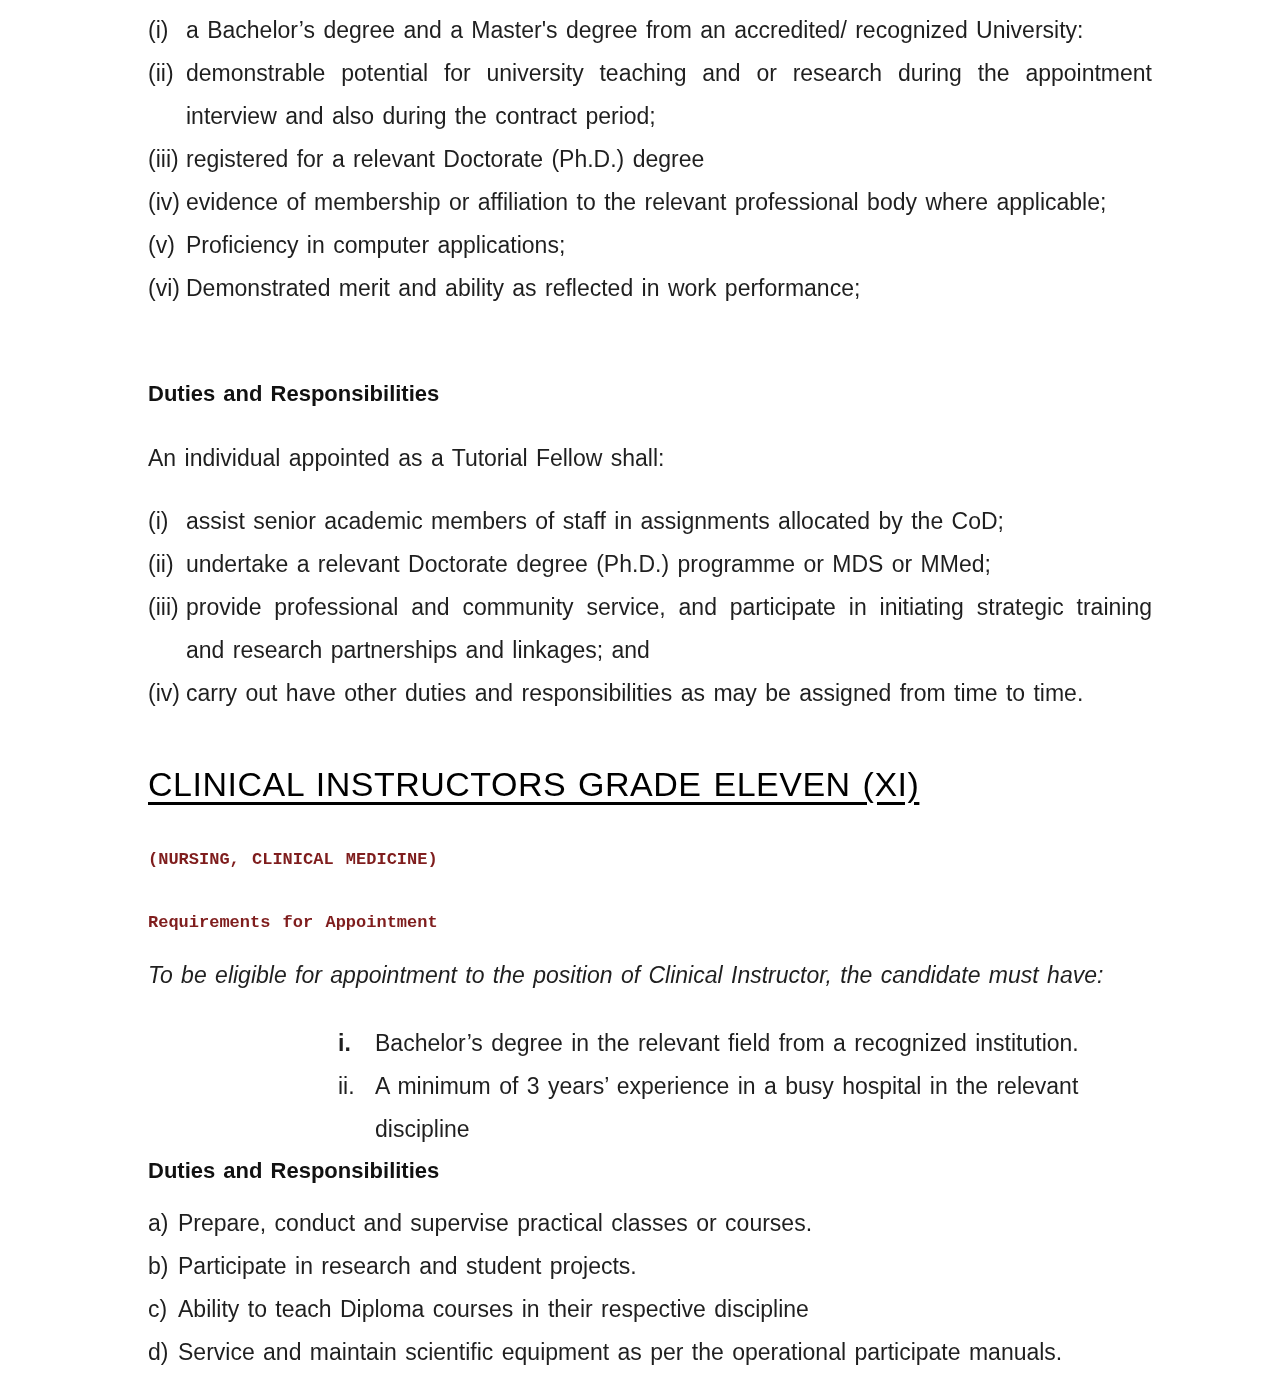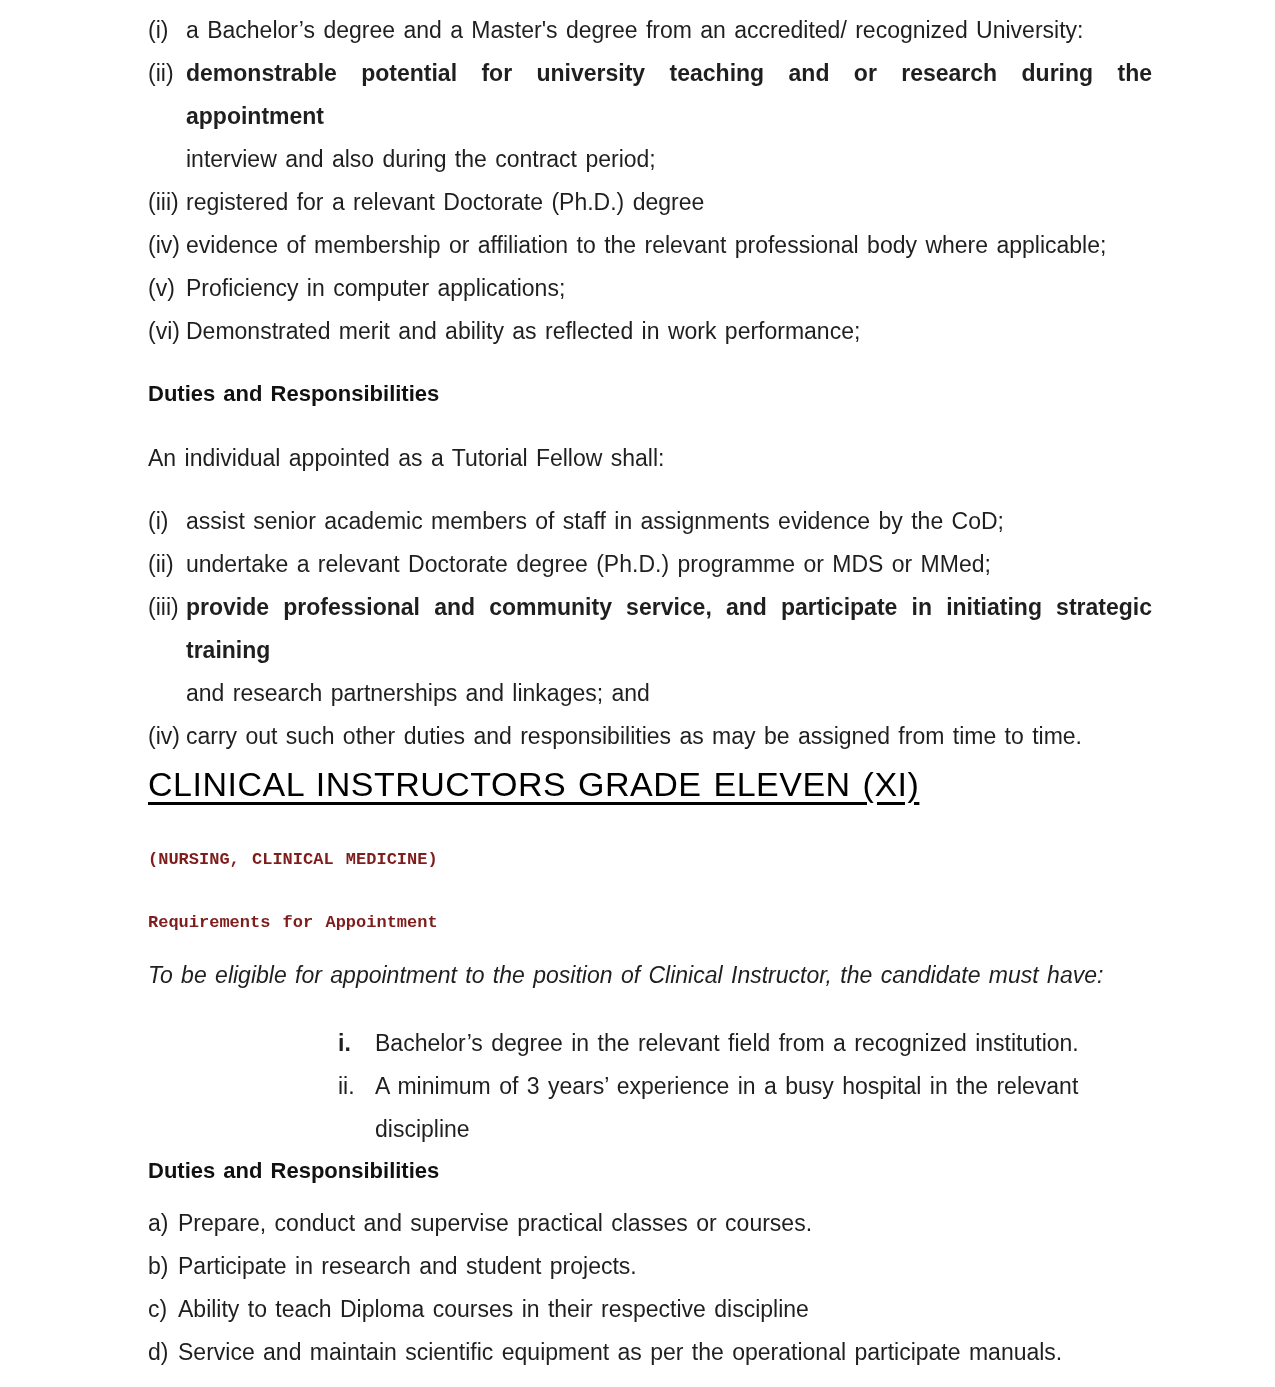--- a/index.html
+++ b/index.html
@@ -17,21 +17,21 @@
     left:148px;
     width:1004px;
     font-size:23px;
     line-height:43px;
     word-spacing:2px;
   }
   .li{position:relative;padding-left:38px;}
   .li .marker{position:absolute;left:0;top:0;white-space:nowrap;}
   .line{display:block;}
   .nowrap{white-space:nowrap;}
-  .just{text-align:justify;text-align-last:justify;font-weight:bold;}
+  .just{text-align:justify;text-align-last:justify;}
   .roman{padding-left:227px;}
   .roman .marker{left:190px;}
   .abc{padding-left:30px;}
   .b{font-weight:bold;}
   .h-duties{font-weight:bold;font-size:22px;color:#111;}
   .h-sub{font-weight:bold;font-size:17px;line-height:43px;color:#7f1d1d;font-family:Liberation Mono, monospace;}
   .h-title{
     font-weight:normal;
     font-size:34px;
     line-height:48px;
@@ -78,34 +78,34 @@
 
   <div class="blk h-duties" style="top:372px;">Duties and Responsibilities</div>
 
   <div class="blk" style="top:437px;">
     <span class="line nowrap">An individual appointed as a Tutorial Fellow shall:</span>
   </div>
 
   <div class="blk" style="top:500px;">
     <div class="li">
       <span class="marker">(i)</span>
-      <span class="line nowrap">assist senior academic members of staff in assignments evidence by the CoD;</span>
+      <span class="line nowrap">assist senior academic members of staff in assignments allocated by the CoD;</span>
     </div>
     <div class="li">
       <span class="marker">(ii)</span>
       <span class="line nowrap">undertake a relevant Doctorate degree (Ph.D.) programme or MDS or MMed;</span>
     </div>
     <div class="li">
       <span class="marker">(iii)</span>
       <span class="line just">provide professional and community service, and participate in initiating strategic training</span>
       <span class="line">and research partnerships and linkages; and</span>
     </div>
     <div class="li">
       <span class="marker">(iv)</span>
-      <span class="line nowrap">carry out such other duties and responsibilities as may be assigned from time to time.</span>
+      <span class="line nowrap">carry out have other duties and responsibilities as may be assigned from time to time.</span>
     </div>
   </div>
 
   <div class="blk h-title" style="top:760px;">CLINICAL INSTRUCTORS GRADE ELEVEN (XI)</div>
 
   <div class="blk h-sub" style="top:838px;">(NURSING, CLINICAL MEDICINE)</div>
 
   <div class="blk h-sub" style="top:901px;">Requirements for Appointment</div>
 
   <div class="blk" style="top:954px;font-style:italic;">

